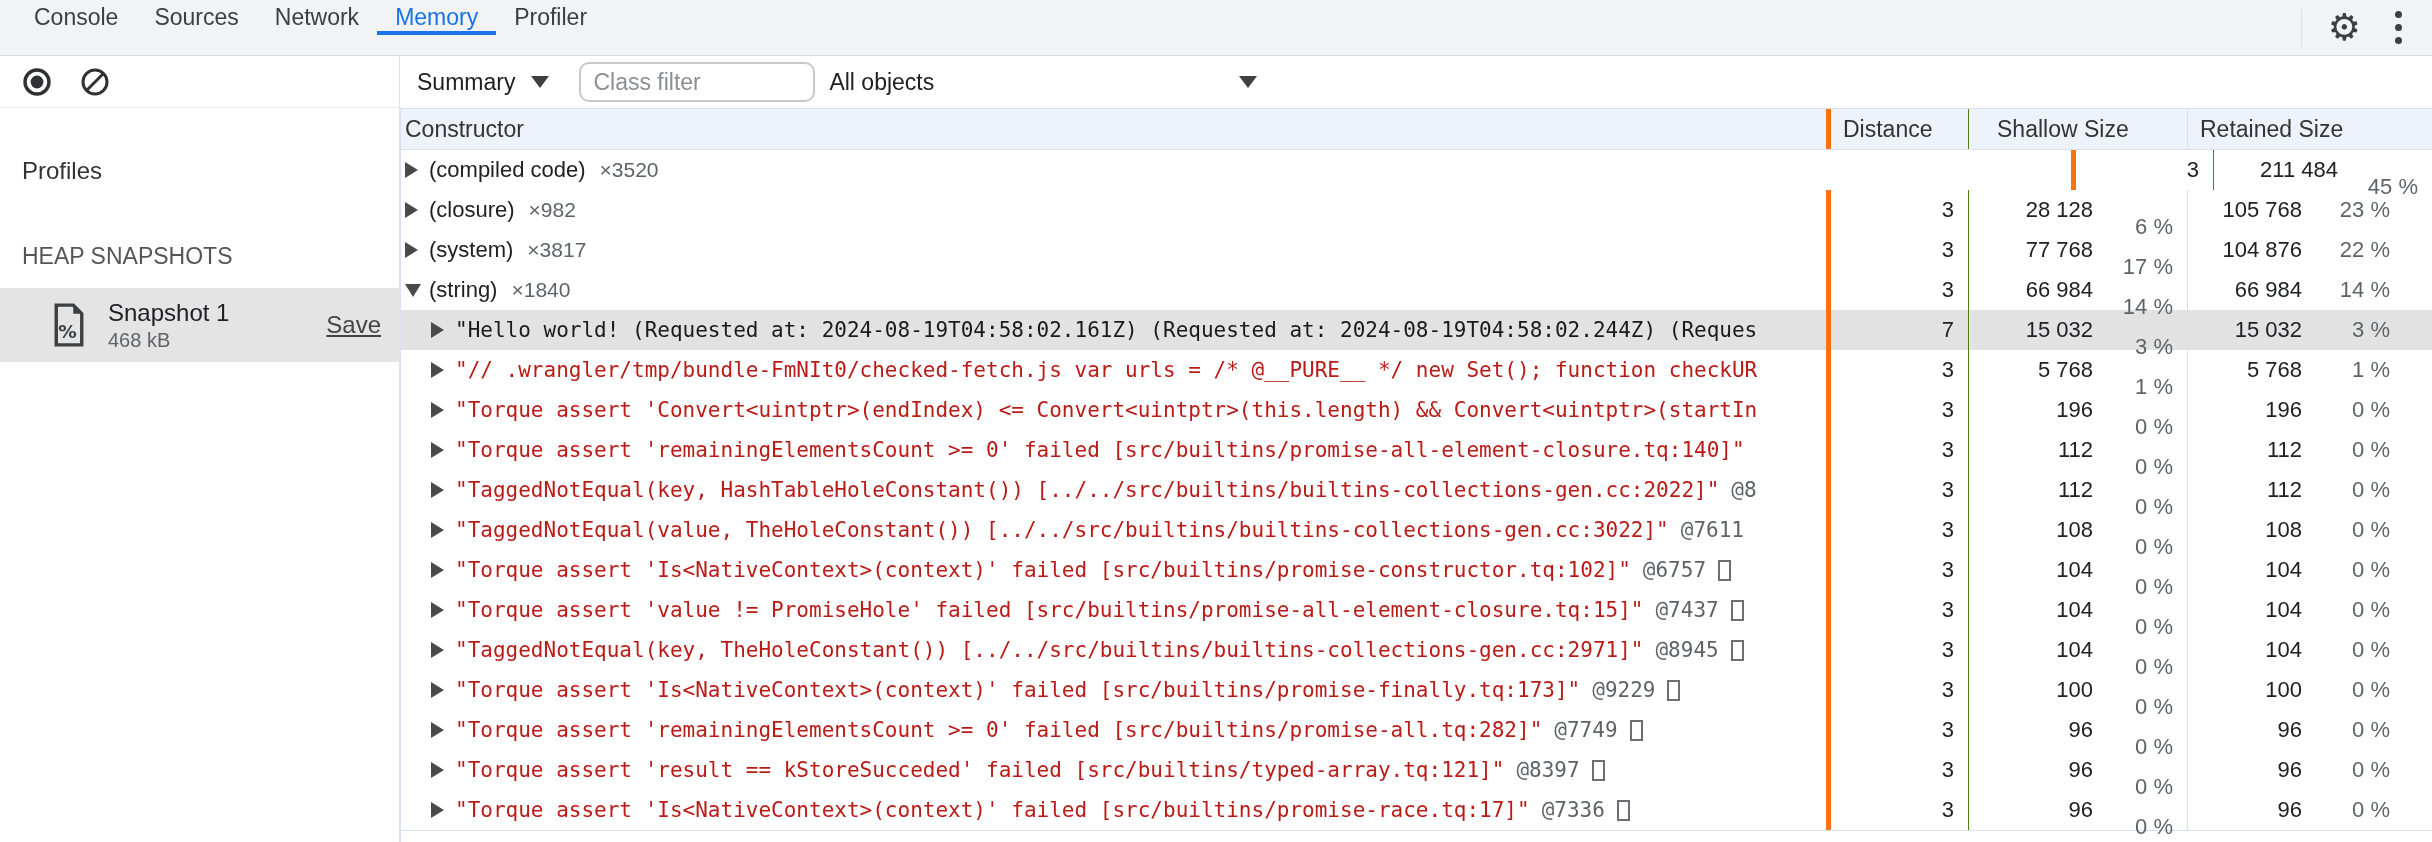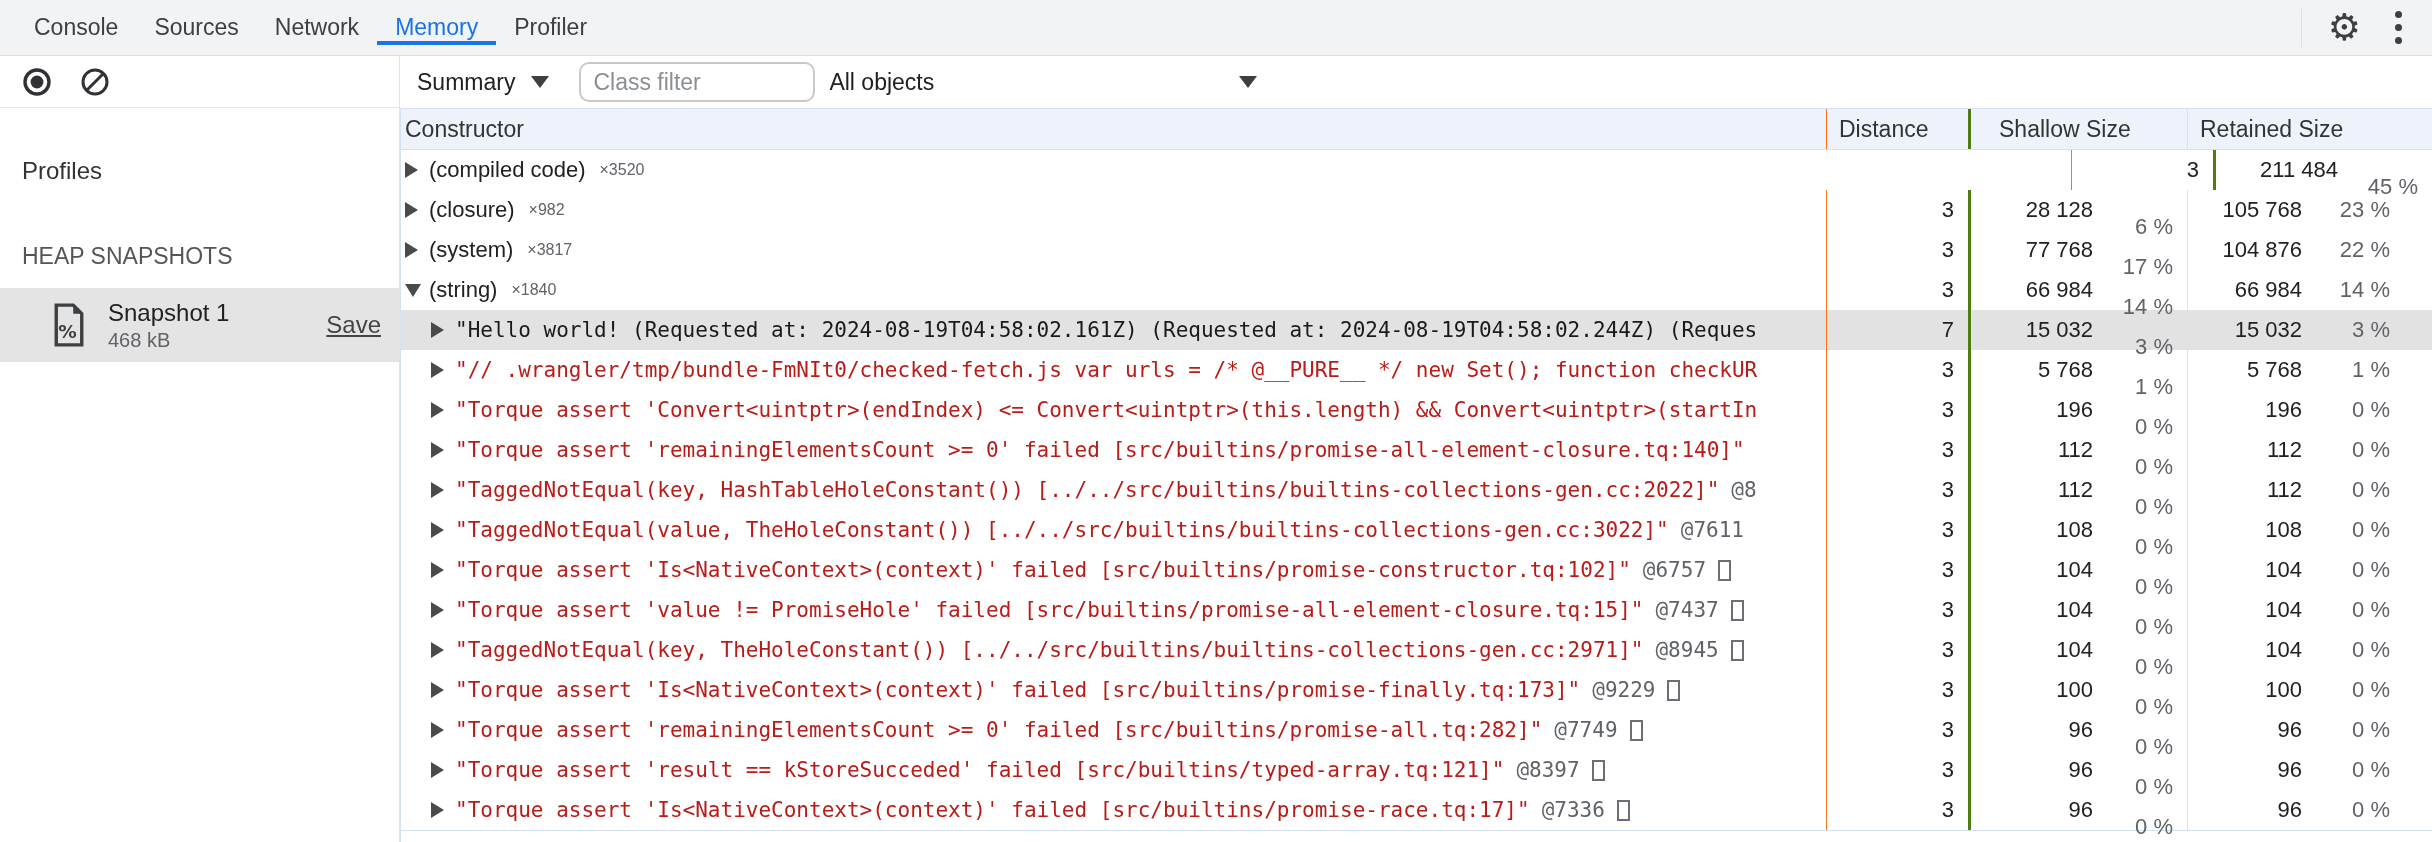--- a/index.html
+++ b/index.html
@@ -2,21 +2,21 @@
 <html><head>
 <meta charset="utf-8">
 <style>
   * { margin:0; padding:0; box-sizing:border-box; }
   html,body { background:#fff; }
   body { font-family:"Liberation Sans","DejaVu Sans",sans-serif; color:#202124; }
   .app { width:2432px; height:842px; position:relative; overflow:hidden; background:#fff; display:flex; flex-direction:column; }
 
   
   .tabbar { height:56px; background:#f1f3f4; border-bottom:1px solid #dadce0; display:flex; align-items:stretch; flex:0 0 auto; }
-  .tabbar-left { display:flex; align-items:center; padding-left:16px; }
+  .tabbar-left { display:flex; align-items:flex-start; padding-left:16px; }
   .tab { display:flex; align-items:center; padding:0 18px; font-size:23px; color:#3c4043; cursor:default; border-bottom:4px solid transparent; padding-top:4px; }
   .tab.active { color:#1a73e8; border-bottom-color:#1a73e8; }
   .tabbar-right { margin-left:auto; display:flex; align-items:center; gap:26px; padding-right:22px; }
   .tb-divider { width:1px; height:38px; background:#dde1e6; }
   .gear { font-size:37px; color:#3c4043; line-height:1; }
   .dots { display:flex; flex-direction:column; gap:6px; padding:4px 8px; }
   .dots i { width:7px; height:7px; border-radius:50%; background:#3c4043; }
 
   
   .main { flex:1; display:flex; min-height:0; }
@@ -47,32 +47,32 @@
 
   
   .grid { flex:1; border-left:1px solid #d6e1f3; display:flex; flex-direction:column; min-height:0; }
   .grid-header { height:42px; flex:0 0 auto; background:#eef2fa; border-top:1px solid #d6e1f3; border-bottom:1px solid #d6e1f3; display:flex; font-size:23px; color:#333; }
   .gh-cell { display:flex; align-items:center; padding-left:12px; }
   .grid-body { flex:0 0 auto; border-bottom:1px solid #d6e1f3; }
   .row { height:40px; display:flex; align-items:stretch; font-size:22px; }
   .row.selected { background:#e2e2e2; }
   .c-constructor { flex:1; min-width:0; display:flex; align-items:center; overflow:hidden; white-space:nowrap; padding-left:4px; }
   .row .c-constructor.child { padding-left:30px; }
-  .c-distance { width:142px; flex:0 0 auto; border-left:1px solid #f97316; display:flex; align-items:center; justify-content:flex-end; padding-right:14px; }
-  .c-shallow  { width:219px; flex:0 0 auto; border-left:3px solid #4d7c0f; display:flex; align-items:center; padding-right:14px;padding-left:28px; }
+  .c-distance { width:142px; flex:0 0 auto; border-left:5px solid #f97316; display:flex; align-items:center; justify-content:flex-end; padding-right:14px; }
+  .c-shallow  { width:219px; flex:0 0 auto; border-left:1px solid #4d7c0f; display:flex; align-items:center; padding-right:14px;padding-left:28px; }
   .c-retained { width:245px; flex:0 0 auto; border-left:1px solid #d6e1f3; display:flex; align-items:center; padding-right:42px; }
   .num { flex:1; text-align:right; color:#202124; }
   .pct { text-align:right; color:#5f6368; }
   .c-shallow .pct { width:80px;margin-top:33px; }
   .c-retained .pct { width:88px; }
   .tri-box { width:24px; flex:0 0 auto; display:flex; align-items:center; }
   .tri-r { width:0; height:0; border-top:8px solid transparent; border-bottom:8px solid transparent; border-left:13px solid #4a4a4a; }
   .tri-d { width:0; height:0; border-left:8px solid transparent; border-right:8px solid transparent; border-top:13px solid #4a4a4a; }
   .cat-name { color:#202124; }
-  .cat-count { color:#5f6368; margin-left:14px; font-size:16px; }
+  .cat-count { color:#5f6368; margin-left:14px; font-size:21px; }
   .mono { font-family:"DejaVu Sans Mono","Liberation Mono",monospace; font-size:21px; }
   .str-red { color:#bb1b17; }
   .str-dark { color:#1a1a1a; }
   .obj-id { color:#5f6368; margin-left:12px; }
   .glyph-box { display:inline-block; width:13px; height:21px; border:2px solid #6b6f73; margin-left:12px; flex:0 0 auto; }
 </style>
 </head>
 <body>
 
 <div class="app">

